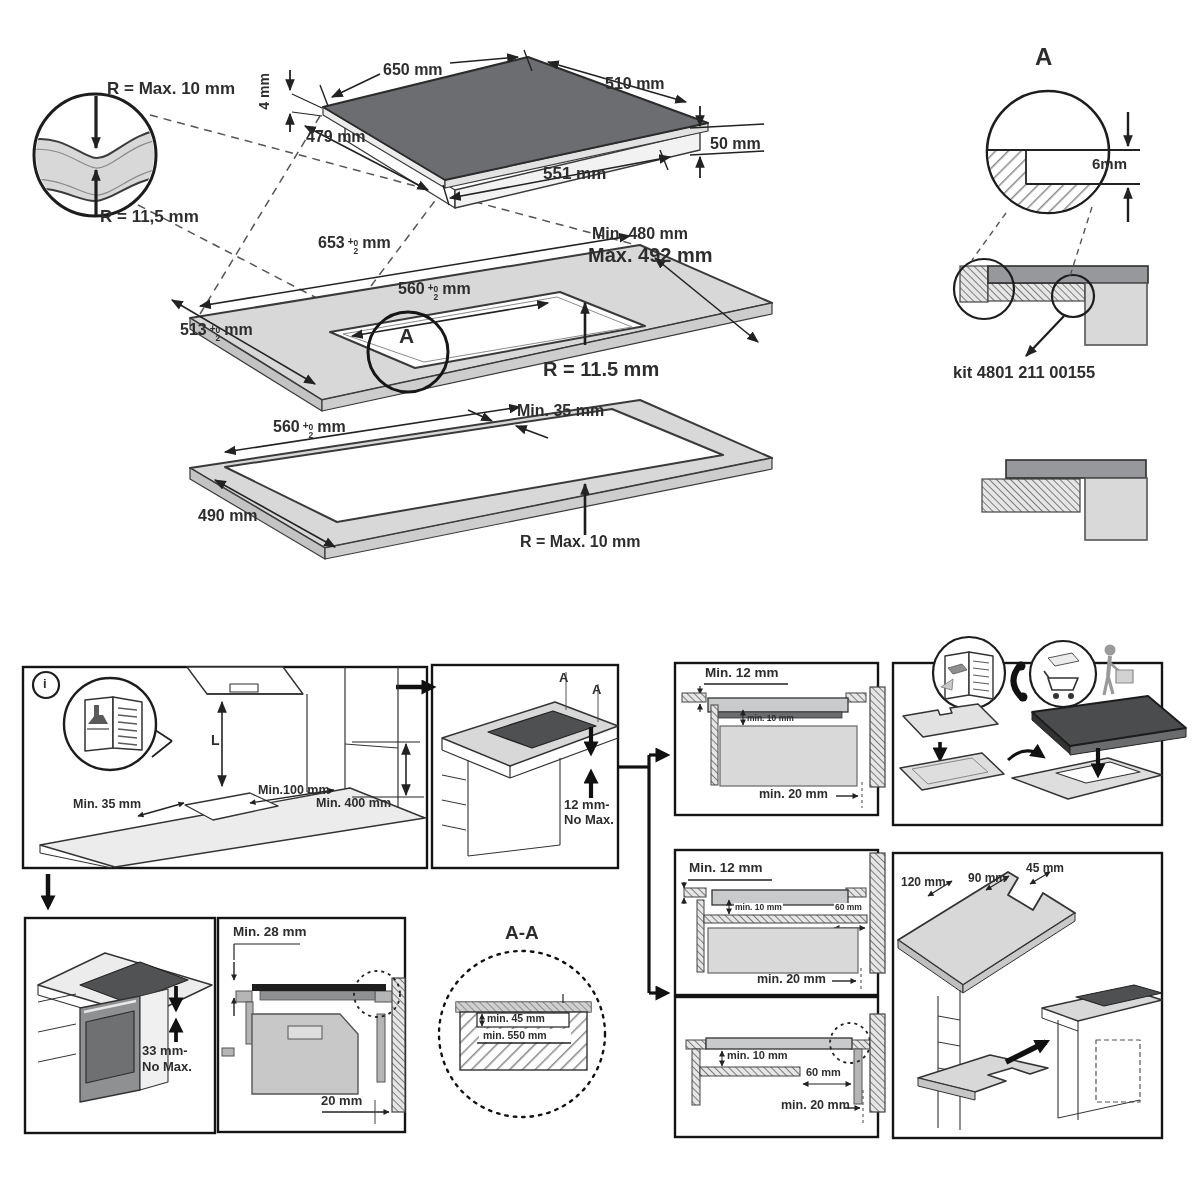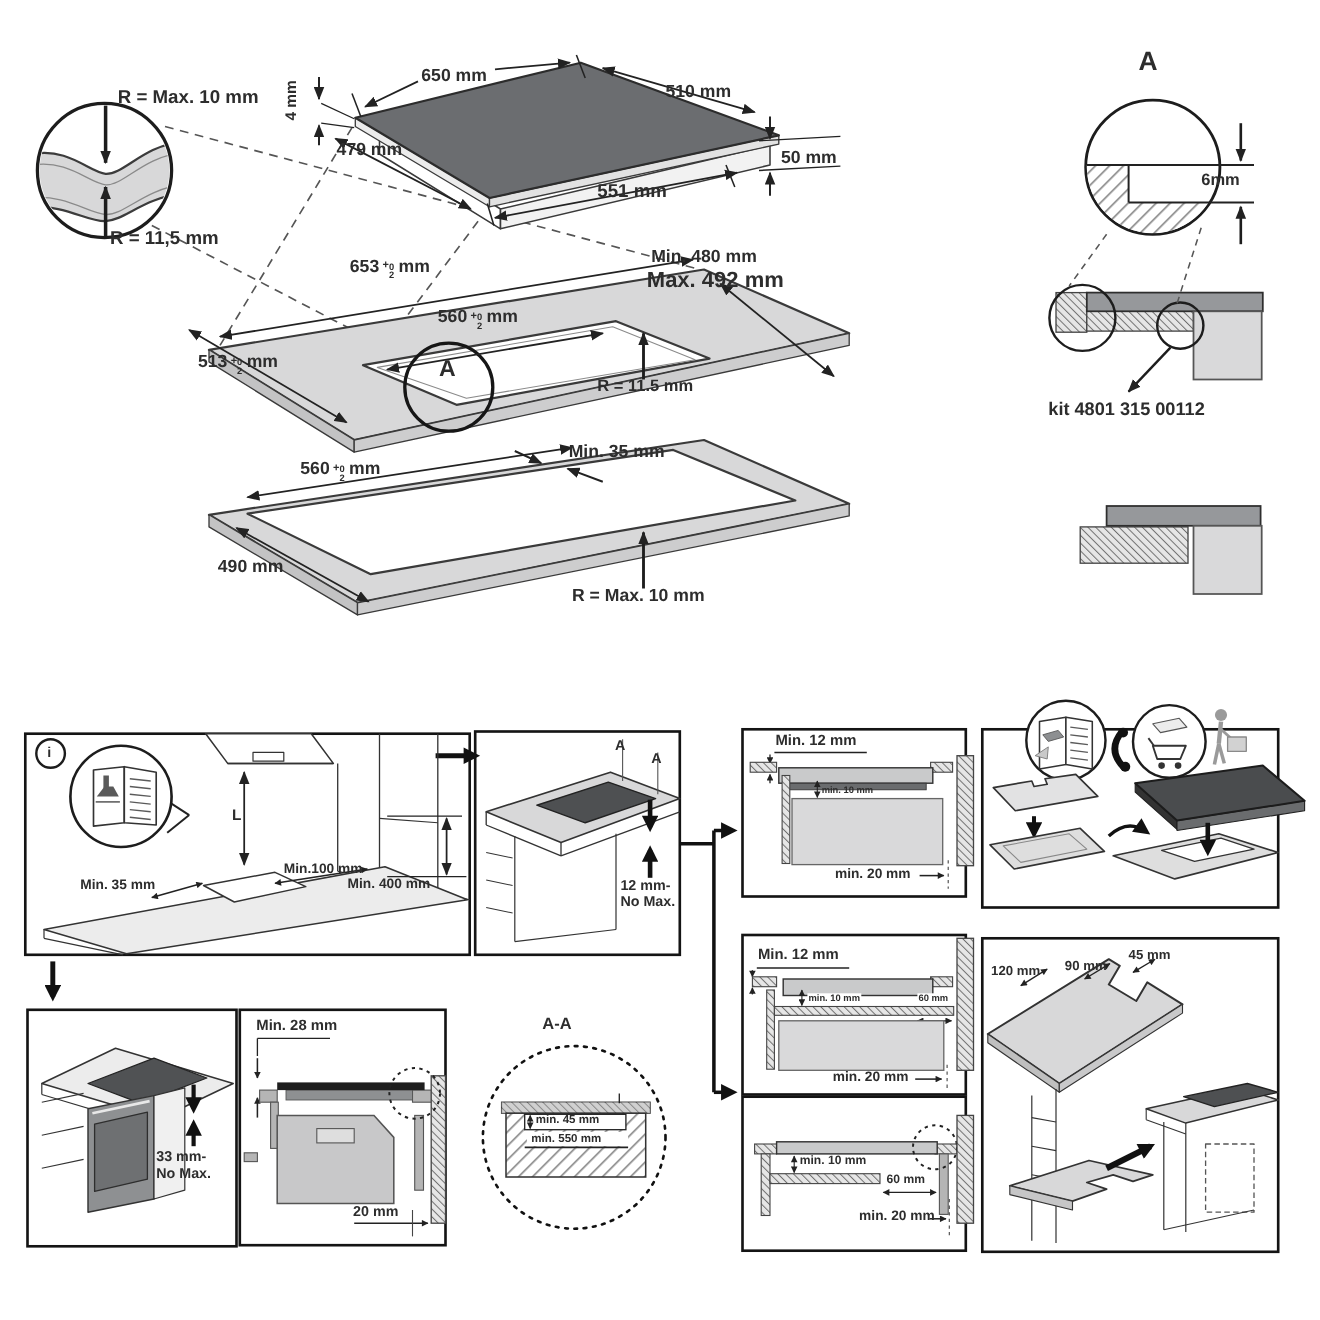--- a/index.html
+++ b/index.html
@@ -420,34 +420,34 @@
 <div class="dim" style="left:592px;top:226px;font-size:16px">Min. 480 mm</div>
 <div class="dim" style="left:588px;top:245px;font-size:20px">Max. 492 mm</div>
 <div class="dim" style="left:398px;top:281px;font-size:16px"><span>560</span><span class="plus">+</span><span class="tol">
         <span>0</span>
         <span>2</span>
       </span><span class="unit">mm</span></div>
 <div class="dim" style="left:180px;top:322px;font-size:16px"><span>513</span><span class="plus">+</span><span class="tol">
         <span>0</span>
         <span>2</span>
       </span><span class="unit">mm</span></div>
-<div class="dim" style="left:543px;top:343px;font-size:15px">R = 11.5 mm</div>
+<div class="dim" style="left:543px;top:359px;font-size:20px">R = 11.5 mm</div>
 <div class="dim" style="left:399px;top:325px;font-size:21px">A</div>
 
 <div class="dim" style="left:273px;top:419px;font-size:16px"><span>560</span><span class="plus">+</span><span class="tol">
         <span>0</span>
         <span>2</span>
       </span><span class="unit">mm</span></div>
 <div class="dim" style="left:517px;top:403px;font-size:16px">Min. 35 mm</div>
 <div class="dim" style="left:198px;top:508px;font-size:16px">490 mm</div>
 <div class="dim" style="left:520px;top:534px;font-size:16px">R = Max. 10 mm</div>
 
 <div class="dim" style="left:1035px;top:44px;font-size:24px">A</div>
 <div class="dim" style="left:1092px;top:156px;font-size:15px">6mm</div>
-<div class="dim" style="left:953px;top:364px;font-size:16.5px">kit 4801 315 00112</div>
+<div class="dim" style="left:953px;top:364px;font-size:16.5px">kit 4801 211 00155</div>
 
 <div class="dim" style="left:43px;top:677px;font-size:13px">i</div>
 <div class="dim" style="left:211px;top:733px;font-size:14px">L</div>
 <div class="dim" style="left:316px;top:797px;font-size:12.5px">Min. 400 mm</div>
 <div class="dim" style="left:258px;top:784px;font-size:12.5px">Min.100 mm</div>
 <div class="dim" style="left:73px;top:798px;font-size:12.5px">Min. 35 mm</div>
 
 <div class="dim" style="left:559px;top:671px;font-size:13px">A</div>
 <div class="dim" style="left:592px;top:683px;font-size:13px">A</div>
 <div class="dim" style="left:564px;top:798px;font-size:13px">12 mm-</div>
@@ -469,17 +469,17 @@
 <div class="dim" style="left:901px;top:876px;font-size:12px">120 mm</div>
 <div class="dim" style="left:968px;top:872px;font-size:12px">90 mm</div>
 <div class="dim" style="left:1026px;top:862px;font-size:12px">45 mm</div>
 
 <div class="dim" style="left:142px;top:1044px;font-size:13px">33 mm-</div>
 <div class="dim" style="left:142px;top:1060px;font-size:13px">No Max.</div>
 
 <div class="dim" style="left:233px;top:925px;font-size:13.5px">Min. 28 mm</div>
 <div class="dim" style="left:321px;top:1094px;font-size:13px">20 mm</div>
 
-<div class="dim" style="left:493px;top:923px;font-size:15px">A-A</div>
+<div class="dim" style="left:505px;top:923px;font-size:19px">A-A</div>
 <div class="dim" style="left:487px;top:1013px;font-size:10.5px">min. 45 mm</div>
 <div class="dim" style="left:483px;top:1030px;font-size:10.5px">min. 550 mm</div>
 
 </div>
 
 </body></html>

